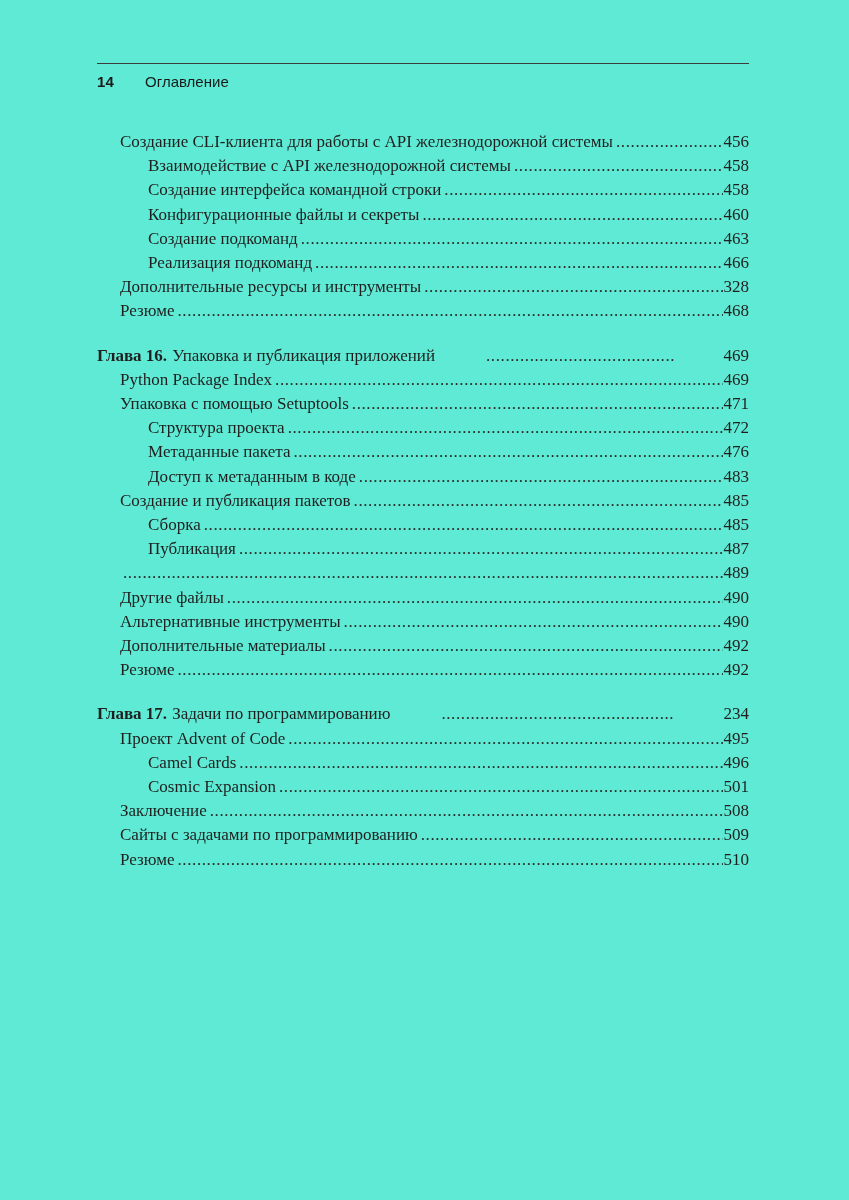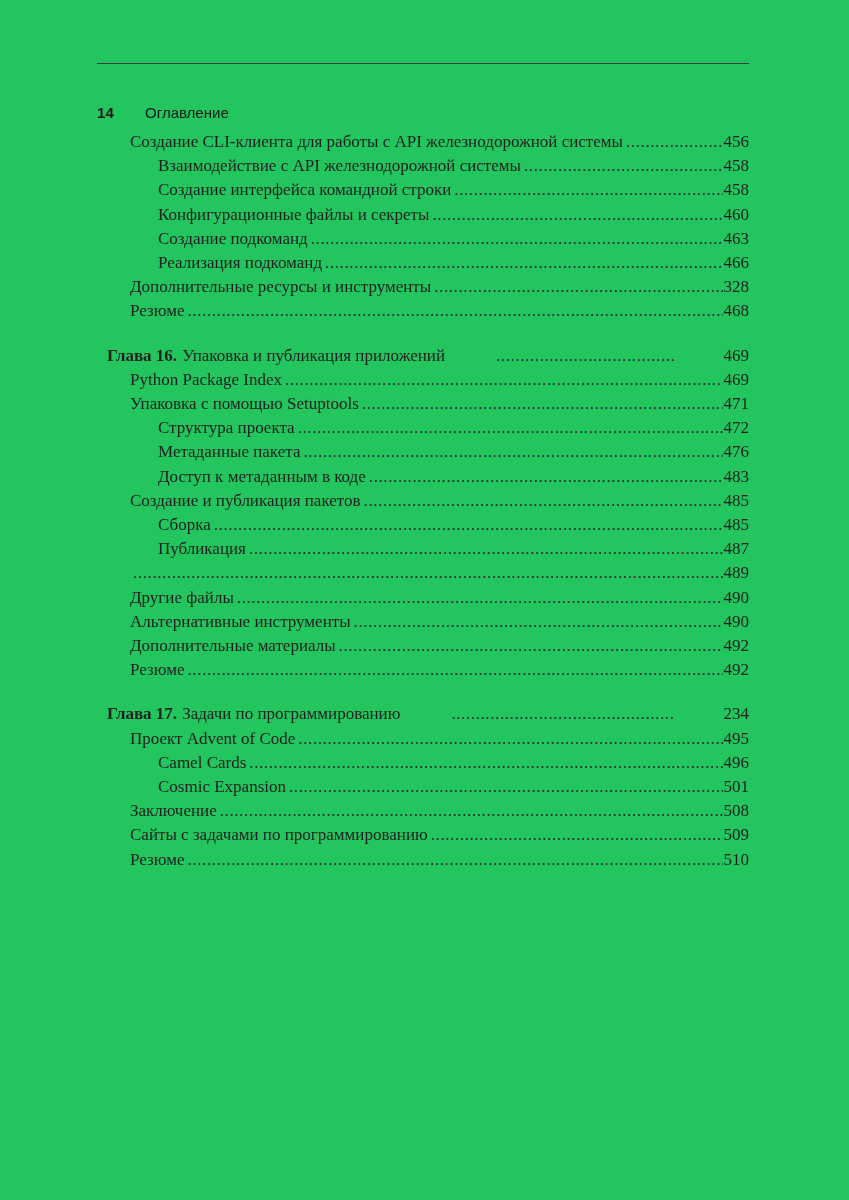--- a/index.html
+++ b/index.html
@@ -11,21 +11,21 @@
     width: 849px;
     height: 1200px;
     position: relative;
     font-family: "Liberation Serif", serif;
     color: #1f1f1f;
     overflow: hidden;
   }
   .page {
     position: absolute;
     inset: 0;
-    background: #22c55e;
+    background: #5eead4;
   }
   
   .running-header {
     position: absolute;
     left: 97px;
     right: 100px;
     top: 63px;
     border-top: 1.6px solid #3c3c3c;
     padding-top: 9px;
     display: flex;
@@ -33,26 +33,25 @@
     font-family: "Liberation Sans", sans-serif;
     font-size: 15px;
     color: #1a1a1a;
   }
   .folio {
     font-weight: bold;
     letter-spacing: 0.2px;
   }
   .header-title {
     margin-left: 31px;
-    margin-top: 31px;
   }
   
   .toc {
     position: absolute;
-    left: 107px;
+    left: 97px;
     right: 100px;
     top: 130px;
   }
   .toc-block { margin: 0; }
   .toc-block + .toc-block { margin-top: 20px; }
   .toc-row {
     display: flex;
     align-items: baseline;
     line-height: 24.2px;
     font-size: 17px;

